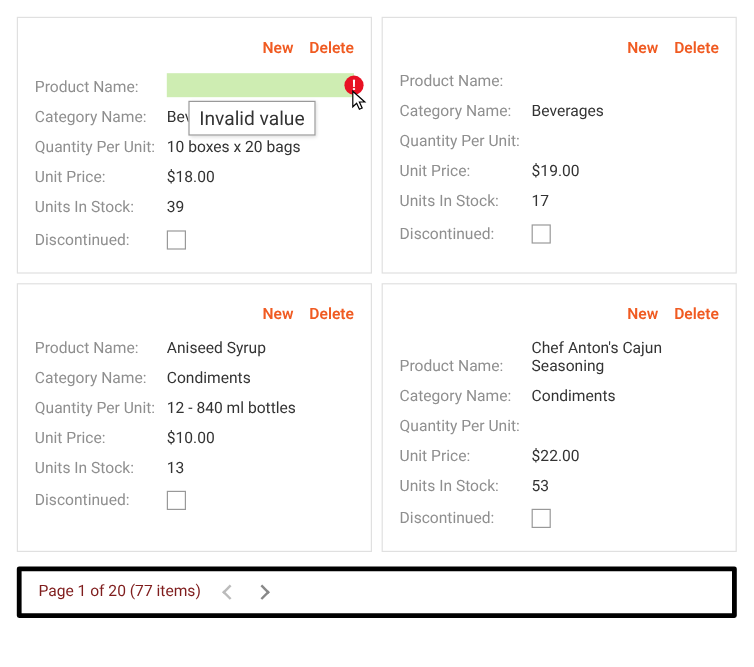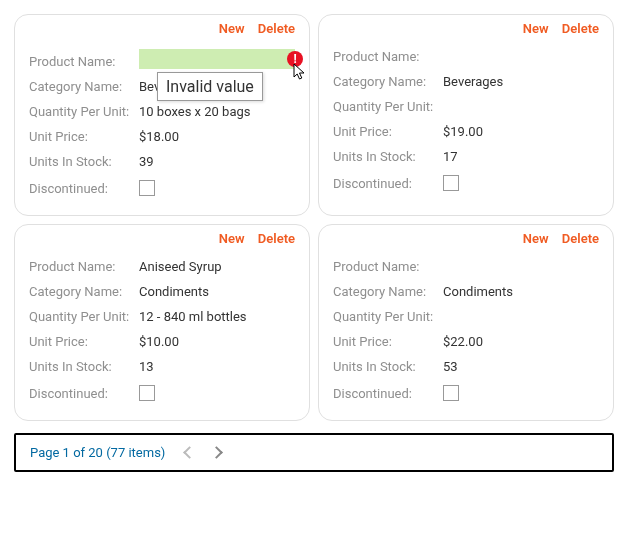--- a/index.html
+++ b/index.html
@@ -12,23 +12,23 @@
     background: #fff;
     width: 628px;
   }
   .grid {
     display: flex;
     flex-wrap: wrap;
     gap: 8px;
   }
   .card {
     border: 1px solid #e0e0e0;
-    border-radius: 14px;
+    border-radius: 0;
     width: calc(50% - 4px);
-    padding: 6px 14px 14px 14px;
+    padding: 18px 14px 14px 14px;
     background: #fff;
   }
   .card-actions {
     text-align: right;
     margin-bottom: 8px;
   }
   .action-link {
     display: inline-block;
     color: #f05b22;
     font-weight: 600;
@@ -89,26 +89,26 @@
   .checkbox {
     width: 16px;
     height: 16px;
     border: 1px solid #999;
     display: inline-block;
     cursor: pointer;
     margin-top: 1px;
   }
   .pager {
     margin-top: 12px;
-    border: 2px solid #000000;
+    border: 4px solid #000000;
     border-radius: 2px;
     padding: 10px 14px;
     display: flex;
     align-items: center;
-    color: #0369a1;
+    color: #7f1d1d;
     font-size: 13px;
   }
   .pager-nav {
     margin-left: 20px;
     display: flex;
     align-items: center;
     gap: 18px;
   }
   .chev {
     width: 9px;
@@ -237,20 +237,21 @@
     </div>
   </div>
 
   <div class="card">
     <div class="card-actions">
       <span class="action-link">New</span>
       <span class="action-link">Delete</span>
     </div>
     <div class="row">
       <span class="label">Product Name:</span>
+      <span class="value">Chef Anton's Cajun Seasoning</span>
     </div>
     <div class="row">
       <span class="label">Category Name:</span>
       <span class="value">Condiments</span>
     </div>
     <div class="row">
       <span class="label">Quantity Per Unit:</span>
     </div>
     <div class="row">
       <span class="label">Unit Price:</span>

